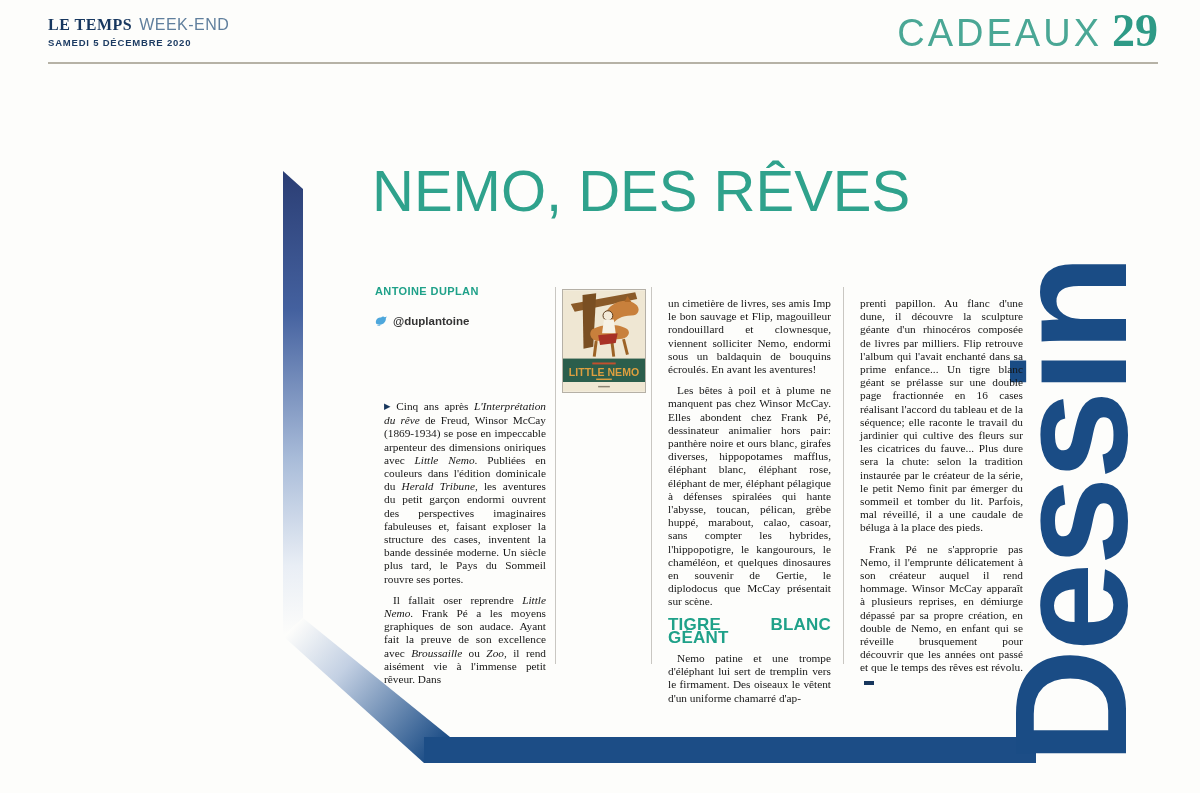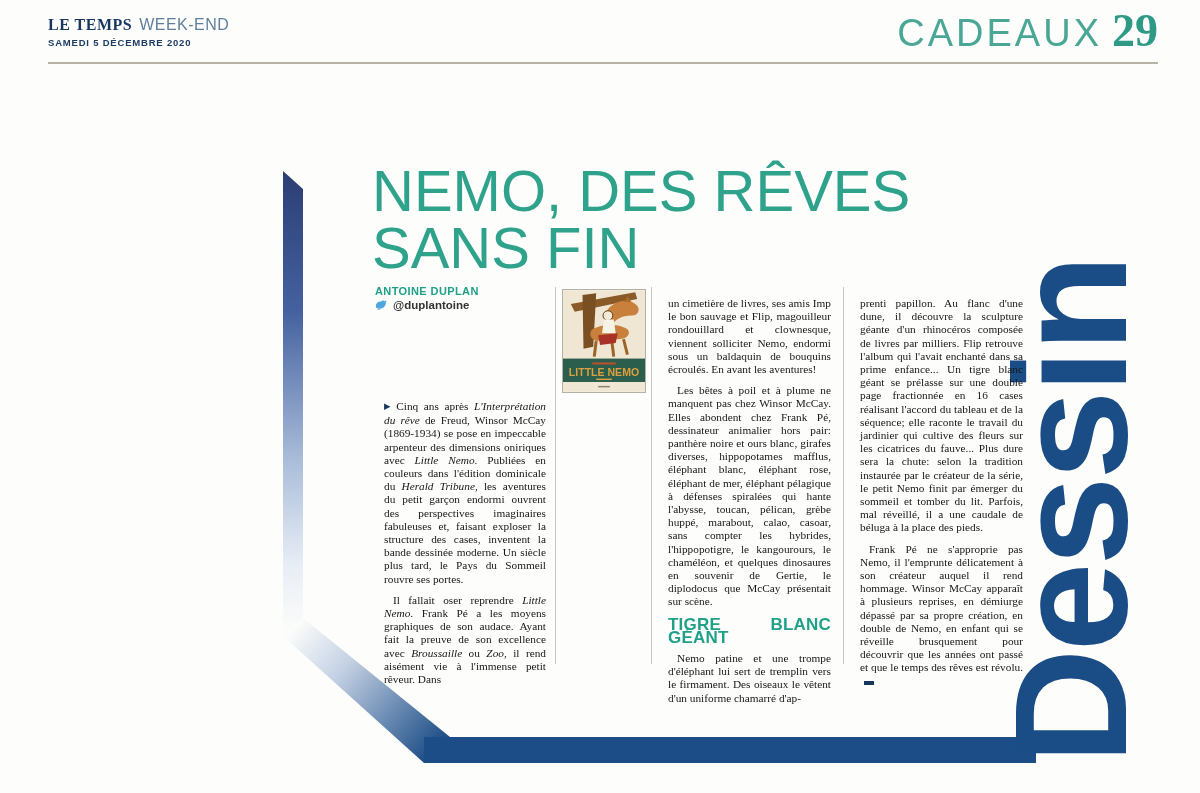--- a/index.html
+++ b/index.html
@@ -18,21 +18,21 @@
   
   #ribbon{position:absolute;left:0;top:0;z-index:0;}
   #dessin{position:absolute;left:1008px;top:764px;transform:rotate(-90deg);transform-origin:0 0;
           font-size:160px;line-height:126px;font-weight:bold;letter-spacing:-3px;color:#1a4c85;
           white-space:nowrap;z-index:0;}
   
   #title{position:absolute;left:372px;top:162px;z-index:1;font-weight:300;font-size:58px;
          line-height:57px;color:#2fa28c;letter-spacing:0;}
   #byline{position:absolute;left:375px;top:285px;z-index:1;}
   #byline .author{font-size:11px;font-weight:bold;color:#1fa189;letter-spacing:.4px;}
-  #byline .tw{display:flex;align-items:center;gap:4px;margin-top:2px;}
+  #byline .tw{display:flex;align-items:center;gap:4px;margin-top:18px;}
   #byline .handle{font-size:11.5px;font-weight:600;color:#333;}
   #lead{position:absolute;left:375px;top:323px;width:178px;z-index:1;
         font-size:12.5px;line-height:13.4px;font-weight:bold;color:#2d5a84;}
   .textcol{position:absolute;top:289px;width:179px;z-index:1;
            font-family:"Liberation Serif",serif;font-size:11.3px;line-height:13.2px;
            text-align:justify;color:#161616;}
   #col1{left:376px;top:392px;width:178px;}
   #col3{left:660px;}
   #col4{left:852px;}
   .bodyp{margin:8px;}
@@ -83,21 +83,20 @@
     <div class="date">SAMEDI 5 DÉCEMBRE 2020</div>
   </div>
   <div id="section-head">
     <span class="section">CADEAUX</span>
     <span class="pagenum">29</span>
   </div>
   <div id="header-rule"></div>
 
   <div id="title">
     <div>NEMO, DES RÊVES</div>
-    <div>SANS FIN</div>
   </div>
 
   <div id="byline">
     <div class="author">ANTOINE DUPLAN</div>
     <div class="tw">
       <svg width="14" height="12" viewBox="0 0 17 13">
         <path fill="#4da7dc" d="M2,10.2 C1,9.4 0.6,7.2 1.6,5.2 C2.6,3 5,1.8 7.4,2.4 C8.4,0.8 10.6,0.6 11.8,1.8 L14.4,1 L13.2,3.2 C13.6,6.6 10.6,11 6,11 C4.4,11 3,10.8 2,10.2 Z"></path>
         <path fill="#4da7dc" d="M1,12.4 C3,12.2 4.2,11.8 5,11 L7,11.6 C5.4,12.6 3.2,12.8 1,12.4 Z"></path>
       </svg>
       <span class="handle">@duplantoine</span>

